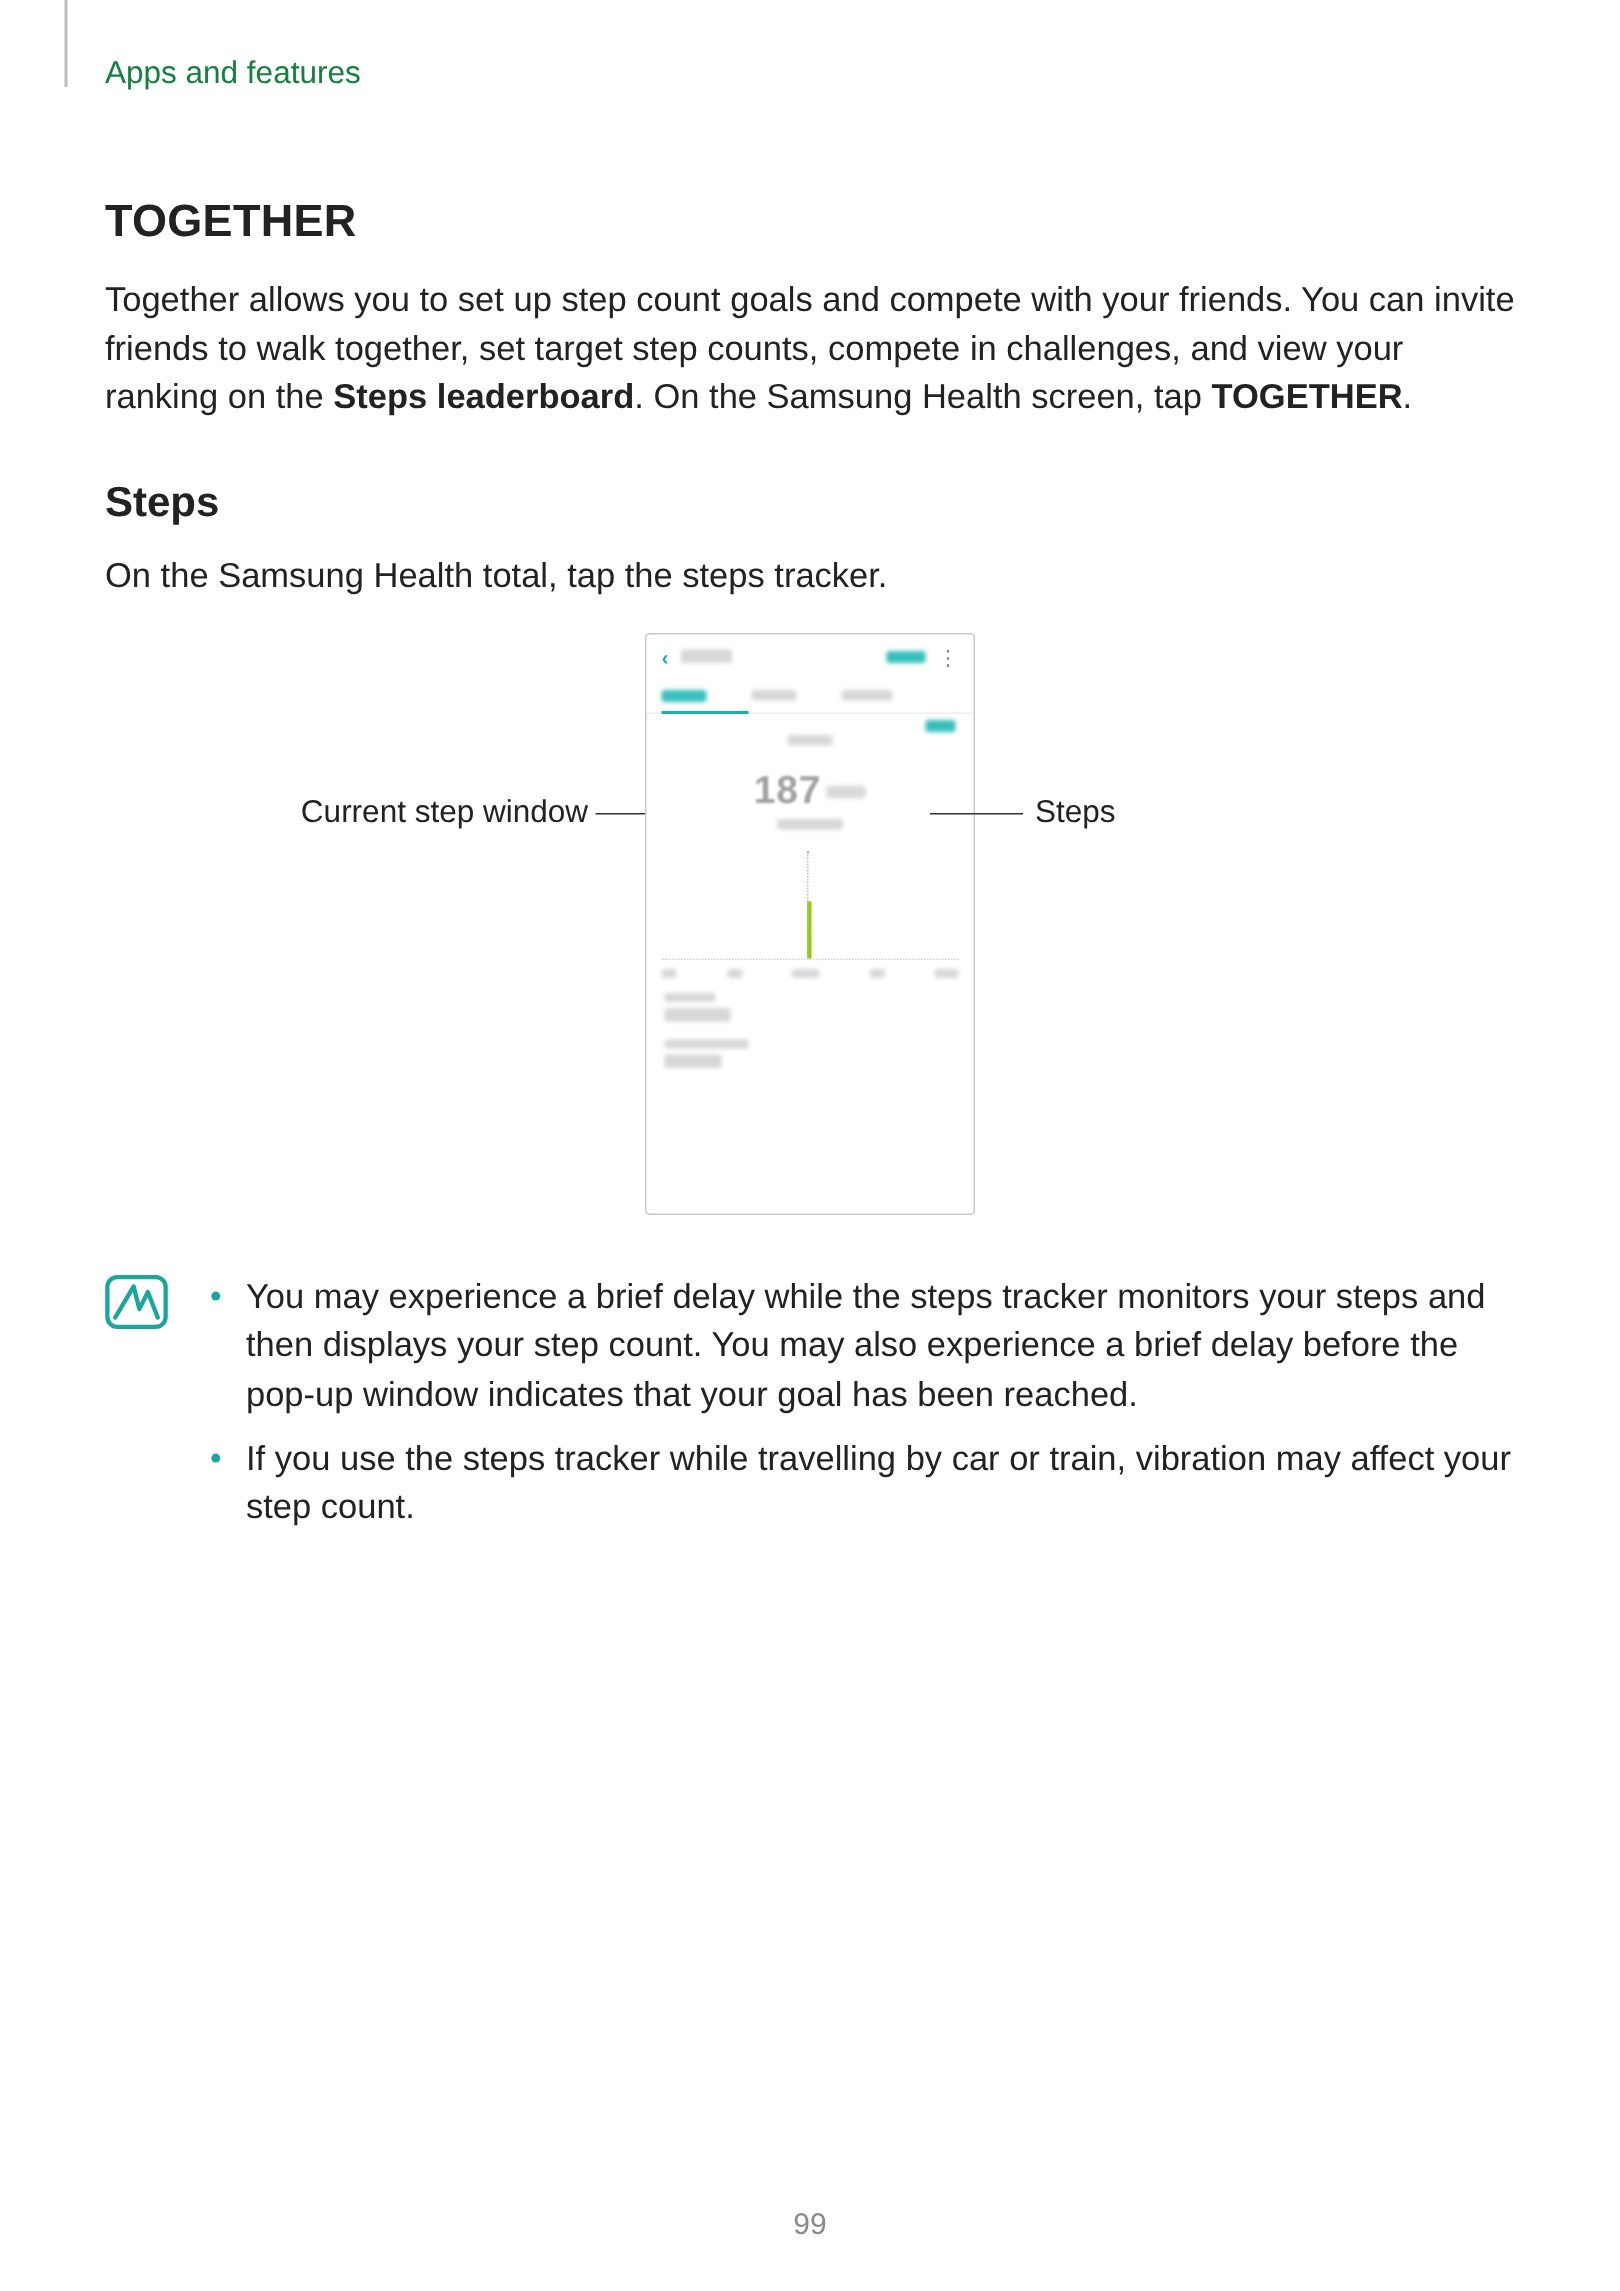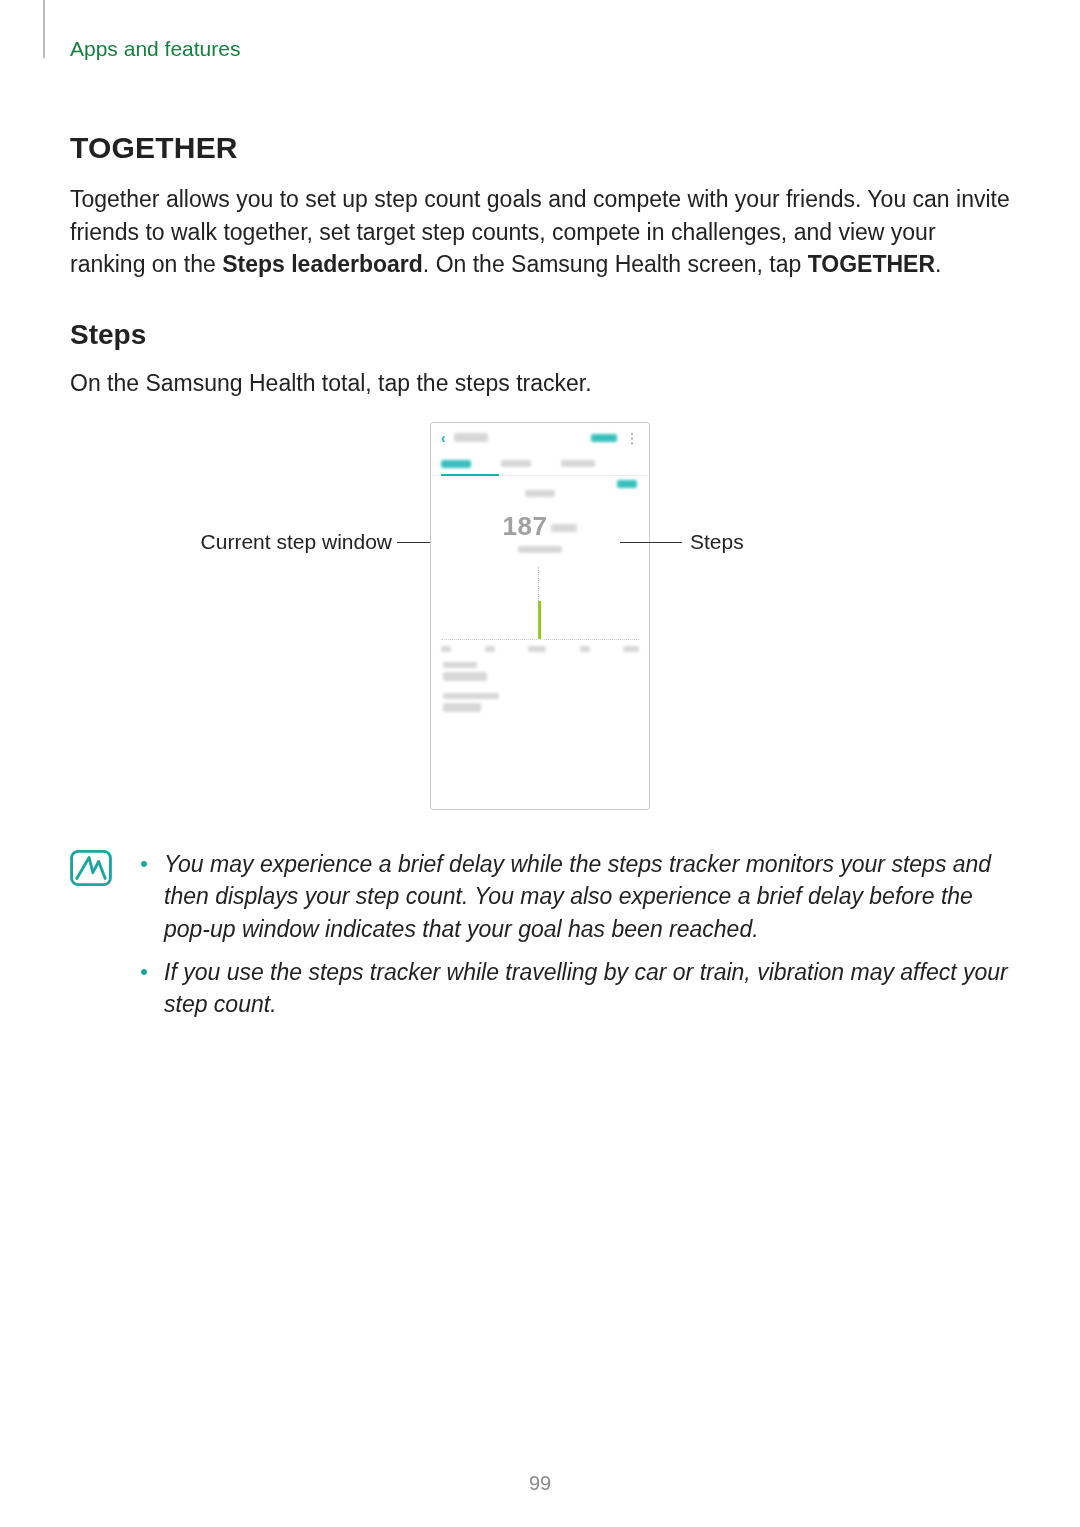--- a/index.html
+++ b/index.html
@@ -183,21 +183,20 @@
     list-style: none;
     margin: 0;
     padding: 0;
     font-size: 23px;
     line-height: 1.42;
   }
   .note-list li {
     position: relative;
     padding-left: 26px;
     margin-bottom: 10px;
-    font-style: italic;
   }
   .note-list li::before {
     content: "•";
     position: absolute;
     left: 2px;
     top: 0;
     color: #1aa59f;
     font-size: 22px;
   }
   .page-num {

